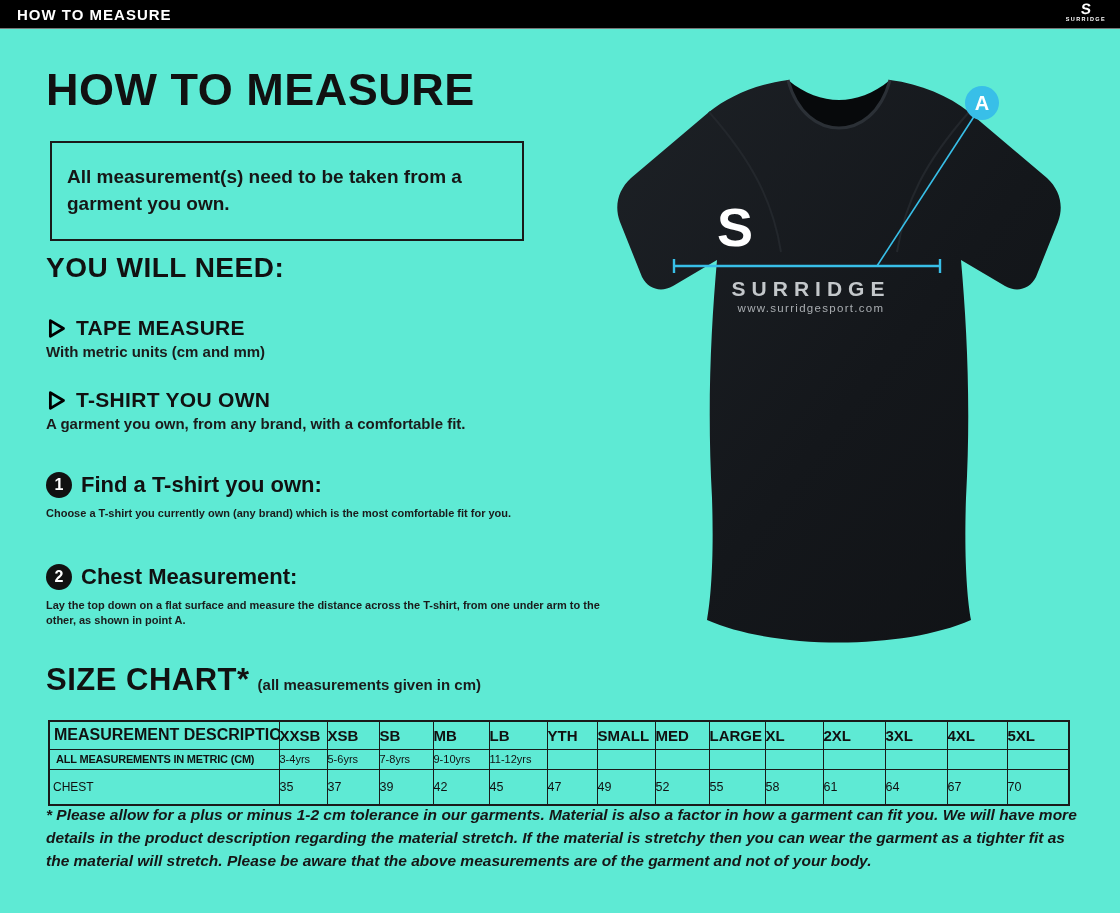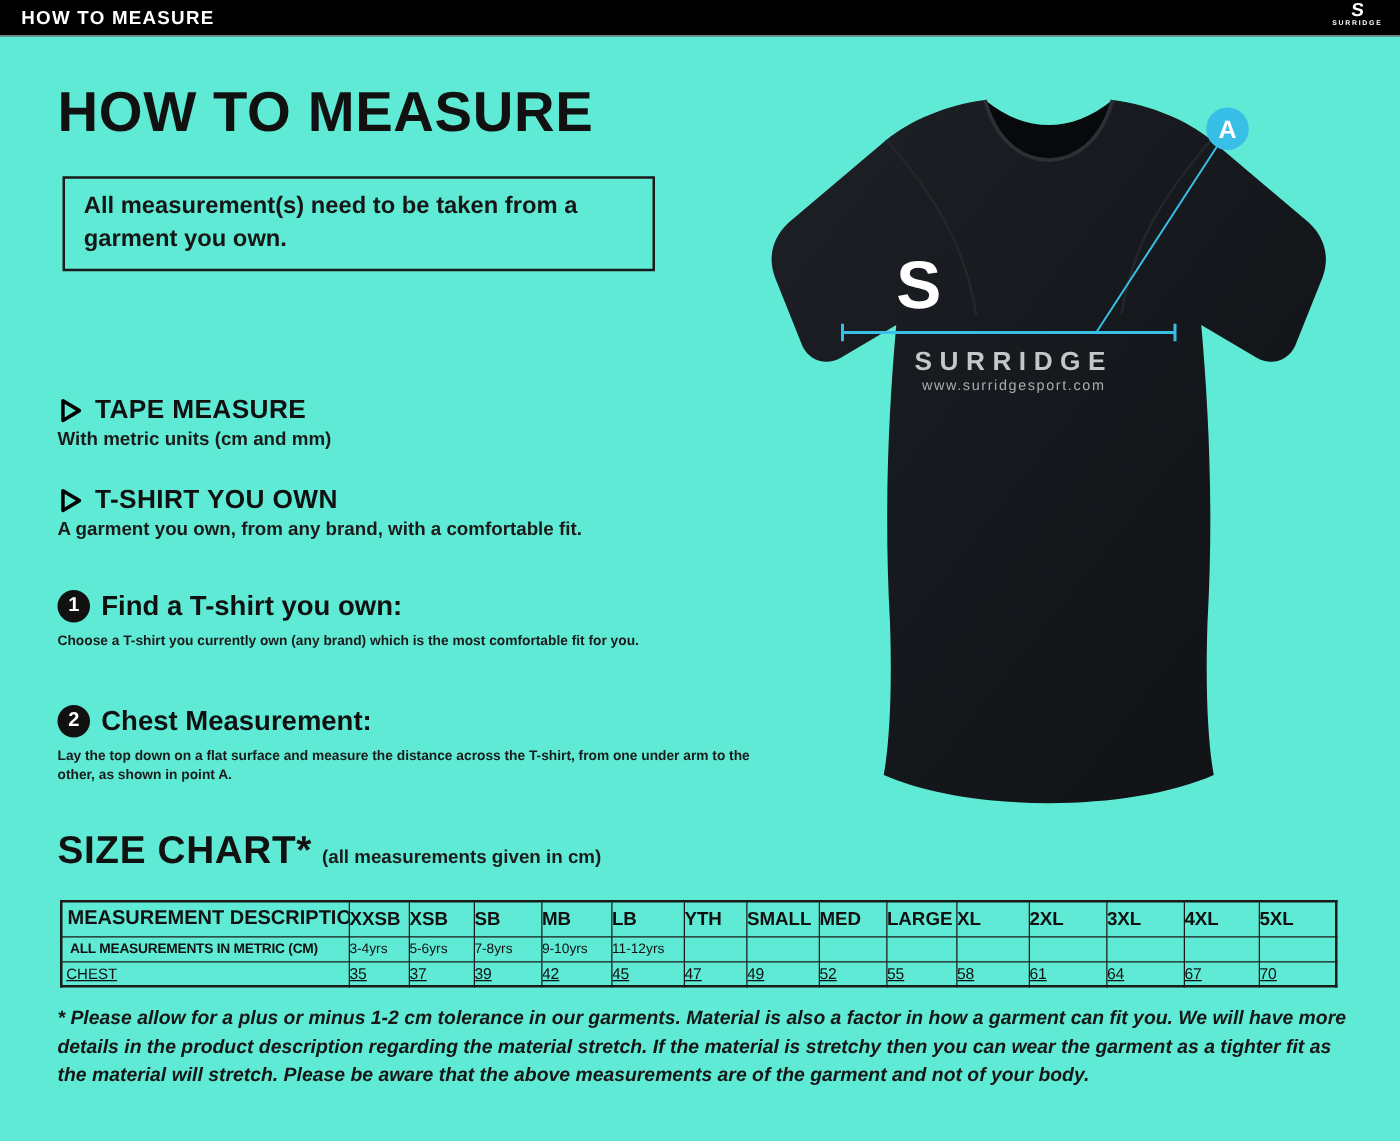--- a/index.html
+++ b/index.html
@@ -27,21 +27,21 @@
   .topbar-logo .glyph { font-size:15px; font-weight:bold; display:block; transform:skewX(-6deg); }
   .topbar-logo .word  { font-size:5.5px; font-weight:bold; letter-spacing:1.4px; display:block; margin-top:1px; }
 
   
   .h1 {
     position:absolute; left:46px; top:64px; font-size:45px; font-weight:bold;
     letter-spacing:0.5px; color:#111; line-height:52px; white-space:nowrap;
   }
   .notice {
     position:absolute; left:50px; top:141px; width:474px;
-    border:2px solid #1a1a1a; padding:9px 15px;
+    border:2px solid #1a1a1a; padding:21px 15px;
     font-size:19px; font-weight:bold; line-height:1.42; color:#161616;
   }
   .need-heading {
     position:absolute; left:46px; top:252px; font-size:28px; font-weight:bold;
     letter-spacing:0.5px; color:#111;
   }
   .need-item { position:absolute; left:46px; width:560px; }
   .need-item .row { display:flex; align-items:center; gap:9px; }
   .need-item .tri { width:21px; height:23px; flex:0 0 auto; }
   .need-item .title { font-size:21px; font-weight:bold; letter-spacing:0.3px; color:#111; }
@@ -72,21 +72,21 @@
     border:2px solid #1a1a1a;
   }
   table.sizes th, table.sizes td {
     border:1.5px solid #1a1a1a; text-align:left; white-space:nowrap;
     overflow:hidden; color:#111;
   }
   table.sizes tr:nth-child(1) th { font-size:15px; font-weight:bold; height:28px; }
   table.sizes tr:nth-child(1) th:first-child { text-align:left; padding-left:4px; font-size:16px; }
   table.sizes tr:nth-child(2) td { font-size:11px; height:20px; }
   table.sizes tr:nth-child(2) td:first-child { font-weight:bold; font-size:11px; text-align:left; padding-left:6px; letter-spacing:-0.2px; }
-  table.sizes tr:nth-child(3) td { font-size:12.5px; height:20px;text-decoration:underline; }
+  table.sizes tr:nth-child(3) td { font-size:12.5px; height:36px; }
   table.sizes tr:nth-child(3) td:first-child { text-align:left; padding-left:3px; font-size:12px; }
 
   .footnote {
     position:absolute; left:46px; top:804px; width:1044px;
     font-size:15.5px; font-weight:bold; font-style:italic;
     line-height:1.47; color:#161616;
   }
 
   
   .shirt-figure { position:absolute; left:605px; top:70px; width:465px; height:585px; }
@@ -101,20 +101,21 @@
     <div class="topbar-logo">
       <span class="glyph">S</span>
       <span class="word">SURRIDGE</span>
     </div>
   </div>
 
   <div class="h1">HOW TO MEASURE</div>
 
   <div class="notice">All measurement(s) need to be taken from a garment you own.</div>
 
+  <div class="need-heading">YOU WILL NEED:</div>
 
   <div class="need-item" id="need-item-0">
     <div class="row">
       <svg class="tri" viewBox="0 0 24 24">
         <path d="M5 3 L20 12 L5 21 Z" fill="none" stroke="#000" stroke-width="3.2" stroke-linejoin="round"></path>
       </svg>
       <span class="title">TAPE MEASURE</span>
     </div>
     <div class="desc">With metric units (cm and mm)</div>
   </div>

